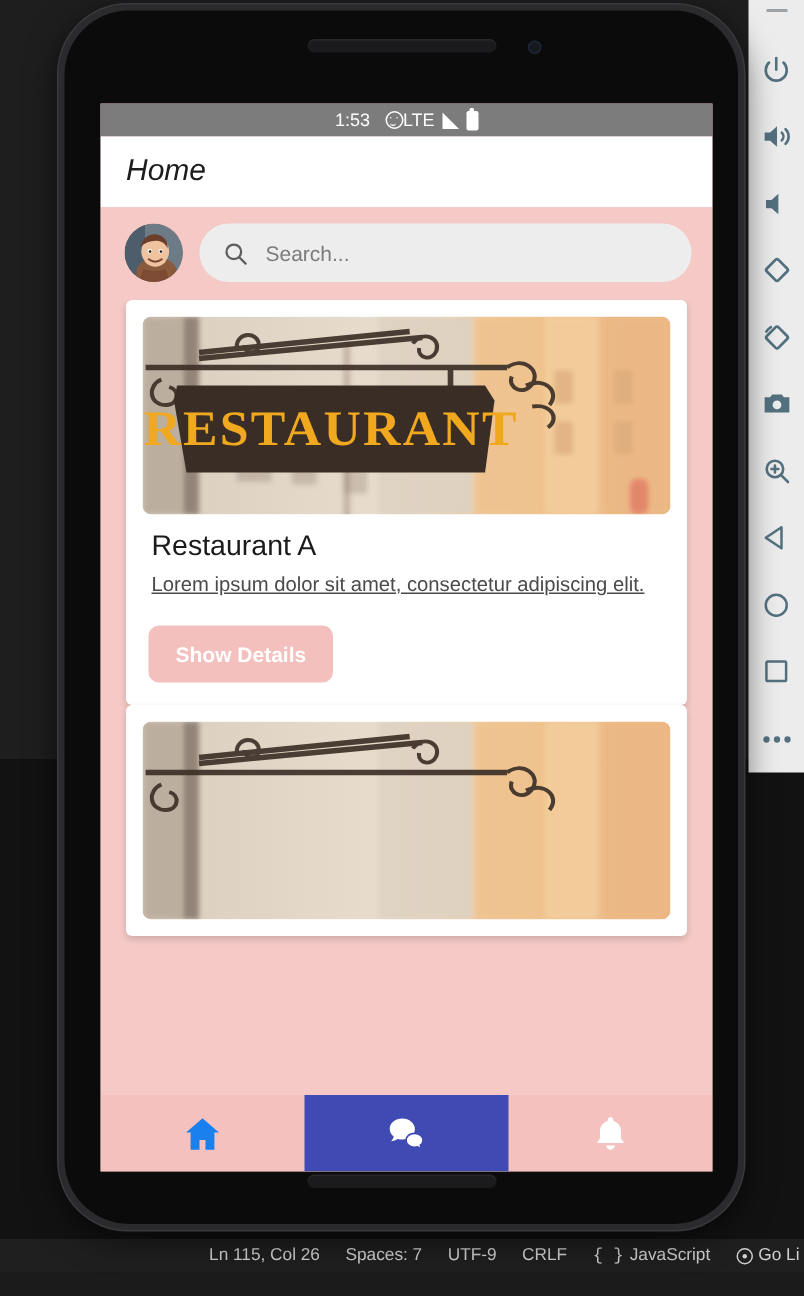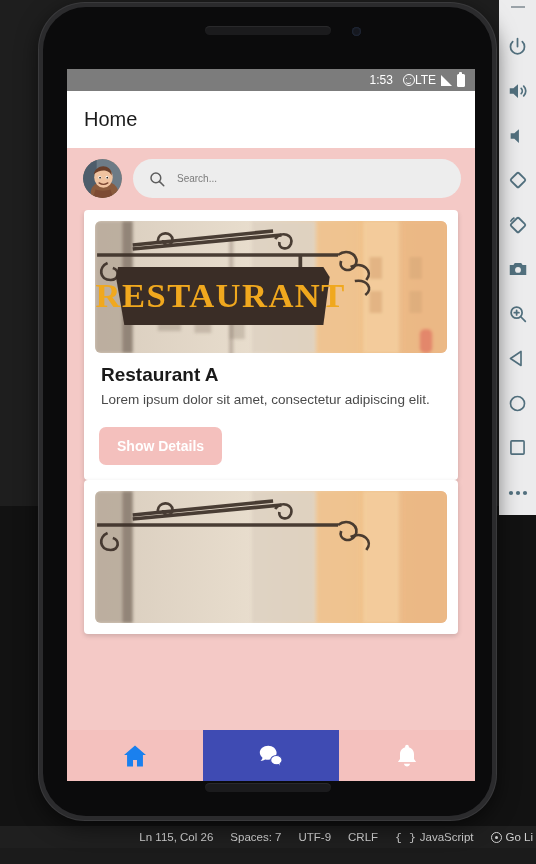--- a/index.html
+++ b/index.html
@@ -47,56 +47,56 @@
   .bottom-speaker { position:absolute; left:50%; transform:translateX(-50%); bottom:24px;
               width:126px; height:9px; border-radius:5px; background:#1b1b1d;
               box-shadow: inset 0 1px 1px rgba(255,255,255,.07); }
 
   
   .screen { position:absolute; left:24px; top:62px; width:408px; height:712px;
             background:#f4c9c6; overflow:hidden; }
 
   
   .status-bar { height:22px; background:#7c7c7c; display:flex; align-items:center;
-                justify-content:flex-end; padding:0 10px; color:#fff; font-size:12px; }
+                justify-content:center; padding:0 10px; color:#fff; font-size:12px; }
   .sb-left { display:flex; align-items:center; gap:10px; }
   .sb-right{ display:flex; align-items:center; gap:5px; }
   .smiley { width:12px; height:12px; border-radius:50%; border:1.6px solid #fff; position:relative; }
   .smiley::before { content:""; position:absolute; left:2px; top:2.6px; width:1.6px; height:1.6px;
                     background:#fff; border-radius:50%; box-shadow:4.2px 0 0 #fff; }
   .smiley::after { content:""; position:absolute; left:2px; top:5.6px; width:4.8px; height:2.4px;
                     border-bottom:1.5px solid #fff; border-radius:0 0 4px 4px; }
   .sig-tri { width:0; height:0; border-left:11px solid #fff; border-top:11px solid transparent; }
   .batt { width:8px; height:13px; background:#fff; border-radius:1.5px; position:relative; }
   .batt::before { content:""; position:absolute; left:2.4px; top:-2px; width:3px; height:2px;
                   background:#fff; border-radius:1px 1px 0 0; }
 
   
-  .app-bar { height:57px; background:#ffffff; display:flex; align-items:center; padding:0 17px; }
+  .app-bar { height:47px; background:#ffffff; display:flex; align-items:center; padding:0 17px;font-style:italic; }
   .app-title { font-size:20px; color:#1c1c1c; }
 
   
   .search-row { display:flex; align-items:center; gap:11px; padding:11px 14px 12px 16px;
                 background:#f4c9c6; }
   .avatar { width:39px; height:39px; border-radius:50%; flex:none; overflow:hidden;
             background:#caa08c; position:relative; }
   .avatar svg { display:block; }
   .search-box { flex:1; height:39px; background:#ededed; border-radius:20px;
                 display:flex; align-items:center; gap:11px; padding:0 15px; }
-  .search-ph { color:#7b7b7b; font-size:10px; }
+  .search-ph { color:#7b7b7b; font-size:14px; }
 
   
   .content { height:calc(100% - 22px - 47px - 62px - 51px); overflow:hidden; background:#f4c9c6;
              padding:0 17px; }
   .card { background:#fff; border-radius:4px; box-shadow:0 2px 5px rgba(0,0,0,.16);
           padding:11px; }
   .card-img { width:100%; height:132px; border-radius:6px; overflow:hidden; position:relative; }
   .card-img svg { display:block; width:100%; height:100%; }
-  .card-title { font-size:19px; font-weight:bold; color:#1a1a1a; margin:11px 0 0 6px; }
-  .card-desc { font-size:13.5px; color:#4a4a4a; line-height:1.38; margin:5px 6px 0 6px; }
+  .card-title { font-size:19px; font-weight:normal; color:#1a1a1a; margin:11px 0 0 6px; }
+  .card-desc { font-size:13.5px; color:#4a4a4a; line-height:1.38; margin:5px 6px 0 6px;text-decoration:underline; }
   .card-actions { display:flex; align-items:center; 
                   margin:17px 4px 4px 4px; }
   .btn-details { background:#f4c0bd; color:#ffffff; border:none; border-radius:7px;
                  padding:11px 18px; font-size:14px; font-weight:bold; cursor:pointer; }
   .btn-map { background:#3f4bb3; color:#fff; border:none; border-radius:7px;
              padding:11px 18px; font-size:14px; font-weight:bold; cursor:pointer;
              display:flex; align-items:center; gap:7px; }
 
   
   .bottom-nav { position:absolute; left:0; bottom:0; width:100%; height:51px;

